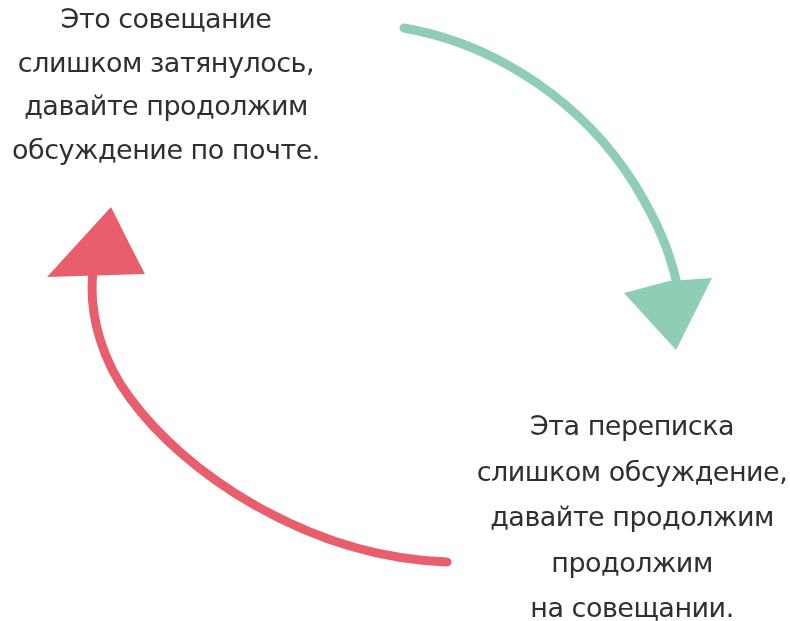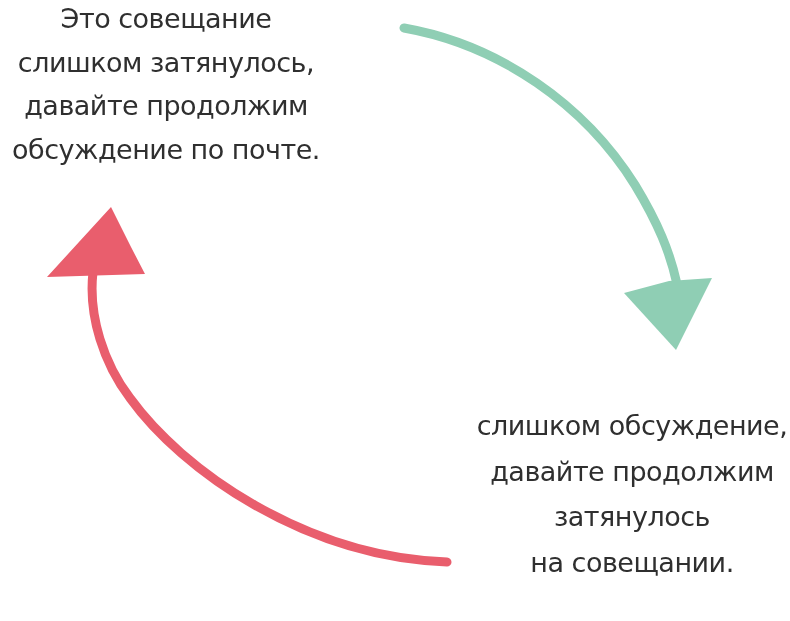--- a/index.html
+++ b/index.html
@@ -61,19 +61,20 @@
   </svg>
 
   <div class="note note-meeting" style="color: rgb(47, 47, 47);">
     <span class="line">Это совещание</span>
     <span class="line">слишком затянулось,</span>
     <span class="line">давайте продолжим</span>
     <span class="line">обсуждение по почте.</span>
   </div>
 
   <div class="note note-email" style="color: rgb(47, 47, 47);">
+    <span class="line">Эта переписка</span>
     <span class="line">слишком обсуждение,</span>
     <span class="line">давайте продолжим</span>
-    <span class="line">затянулось</span>
+    <span class="line">продолжим</span>
     <span class="line">на совещании.</span>
   </div>
 
 </div>
 
 </body></html>

